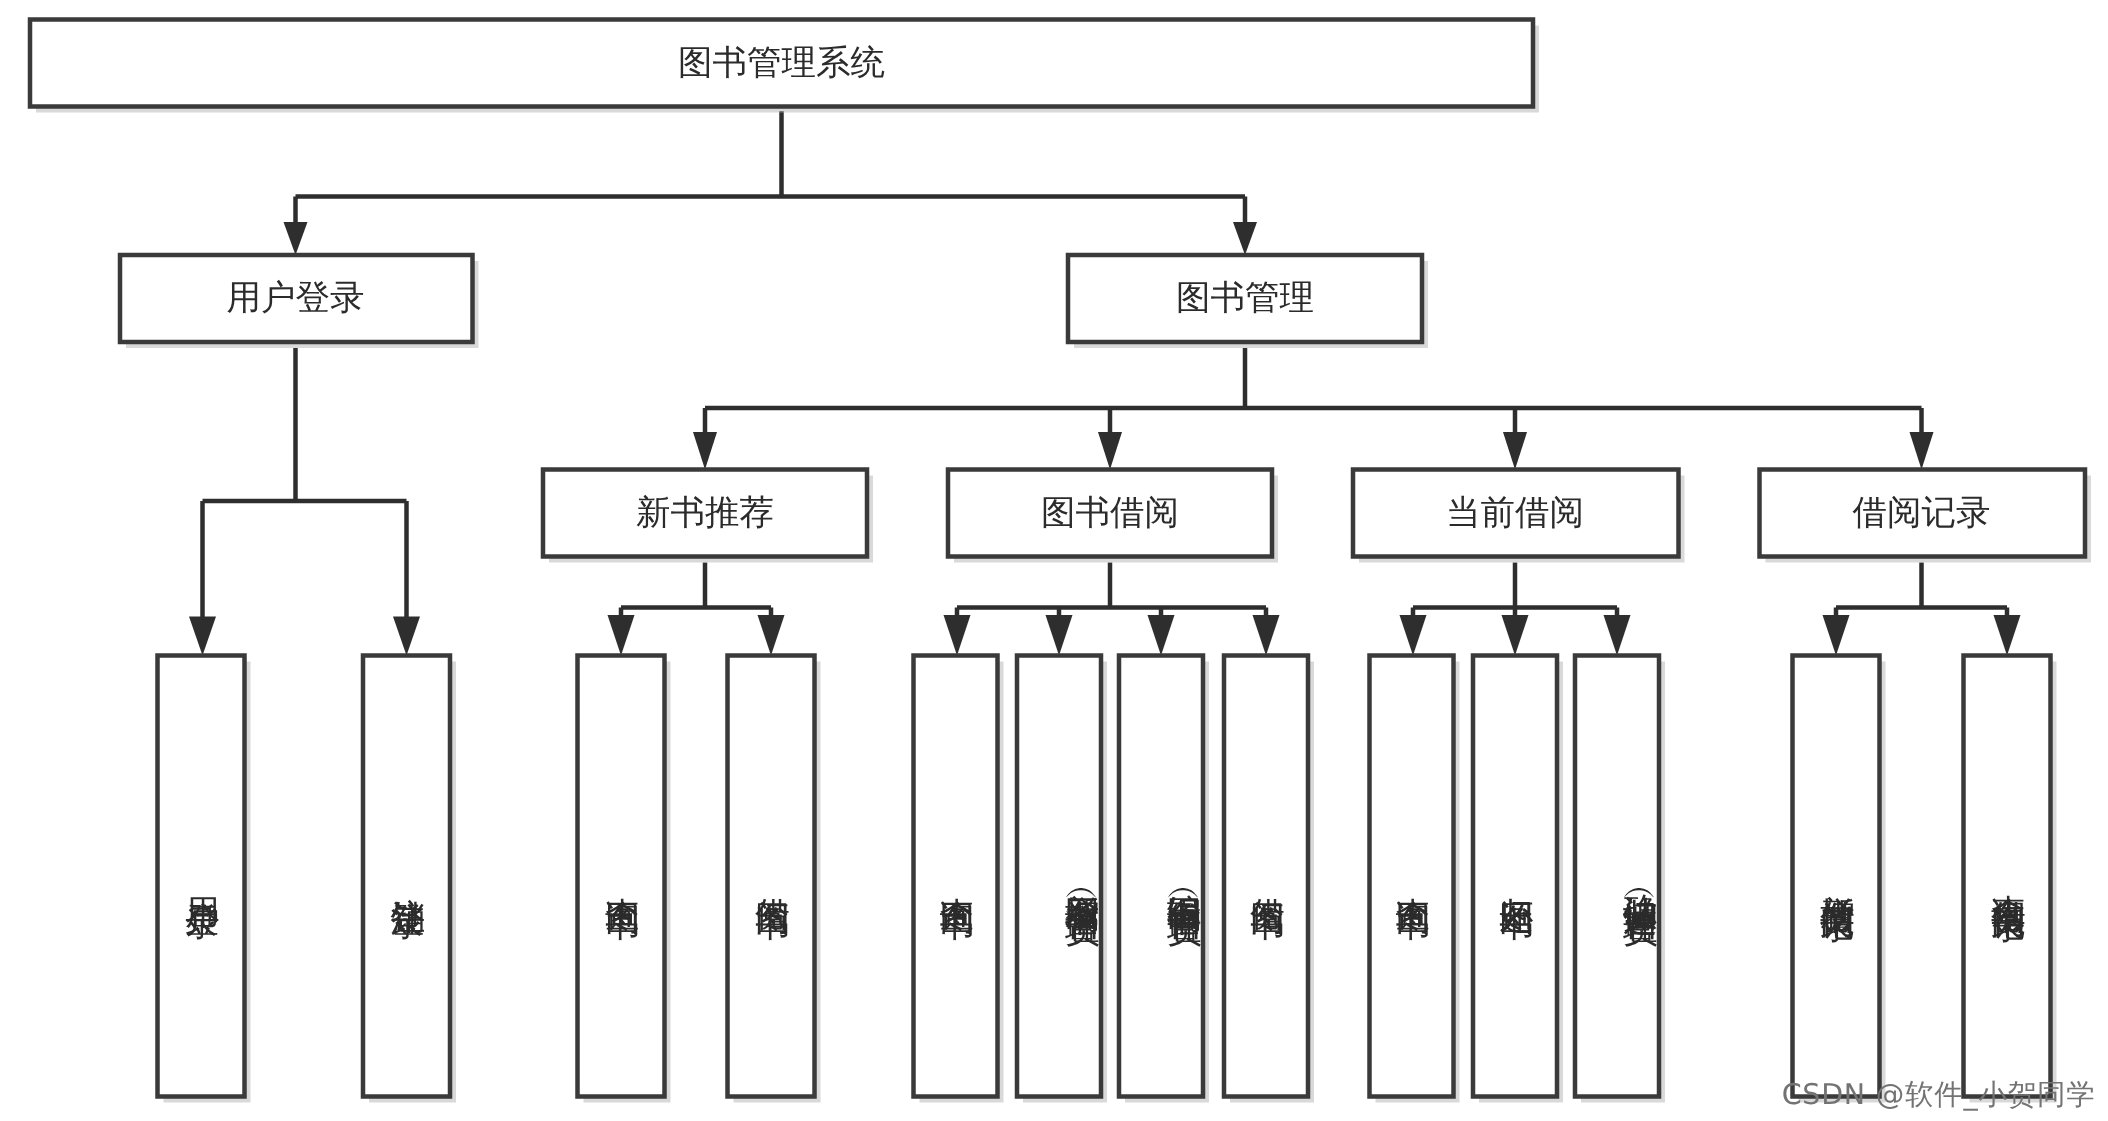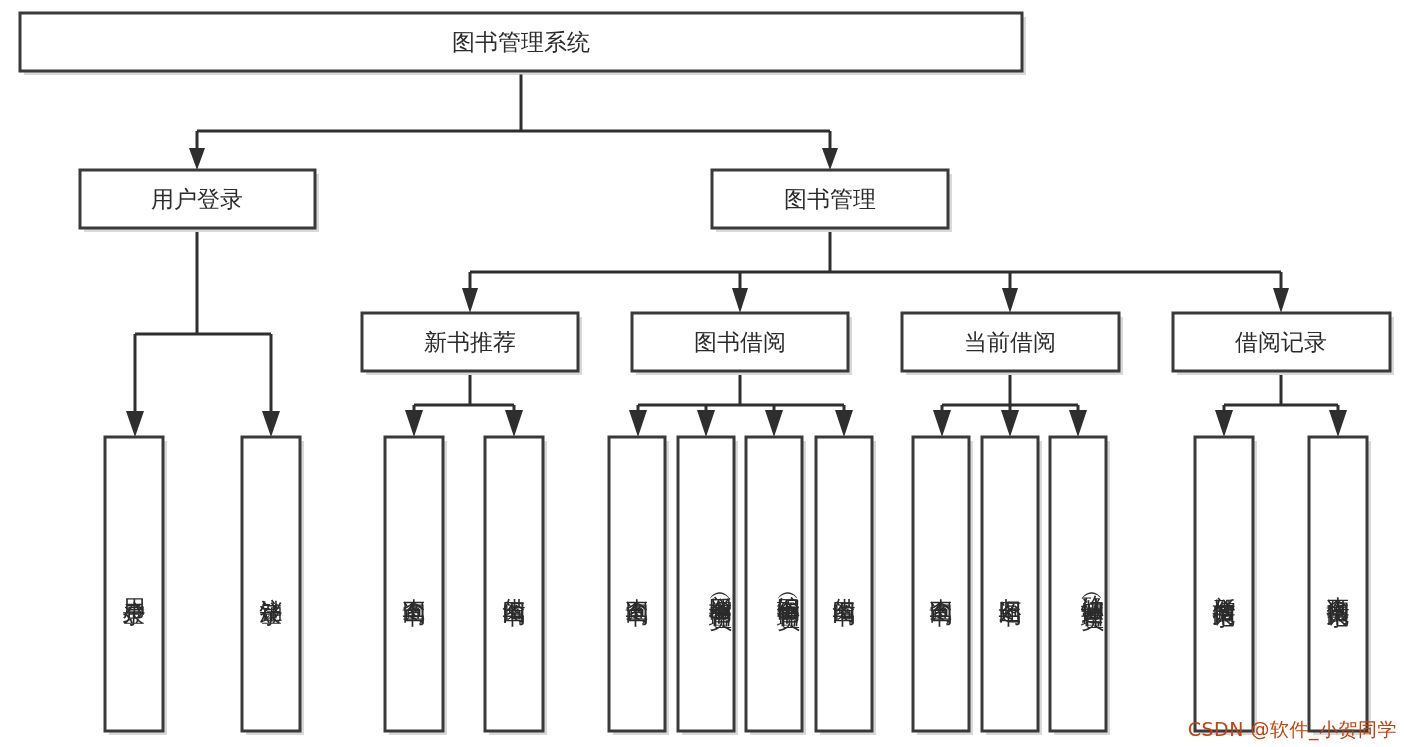--- a/index.html
+++ b/index.html
@@ -71,21 +71,21 @@
     letter-spacing: 2px;
     text-align: center;
     white-space: nowrap;
   }
   .watermark {
     position: absolute;
     right: 8px;
     bottom: 4px;
     font-family: "DejaVu Sans", "Liberation Sans", sans-serif;
     font-size: 19px;
-    color: #c2410c;
+    color: #737373;
     letter-spacing: 0.5px;
     white-space: nowrap;
     user-select: none;
   }
 </style>
 </head>
 <body>
 
 <div id="diagram-root">
 

